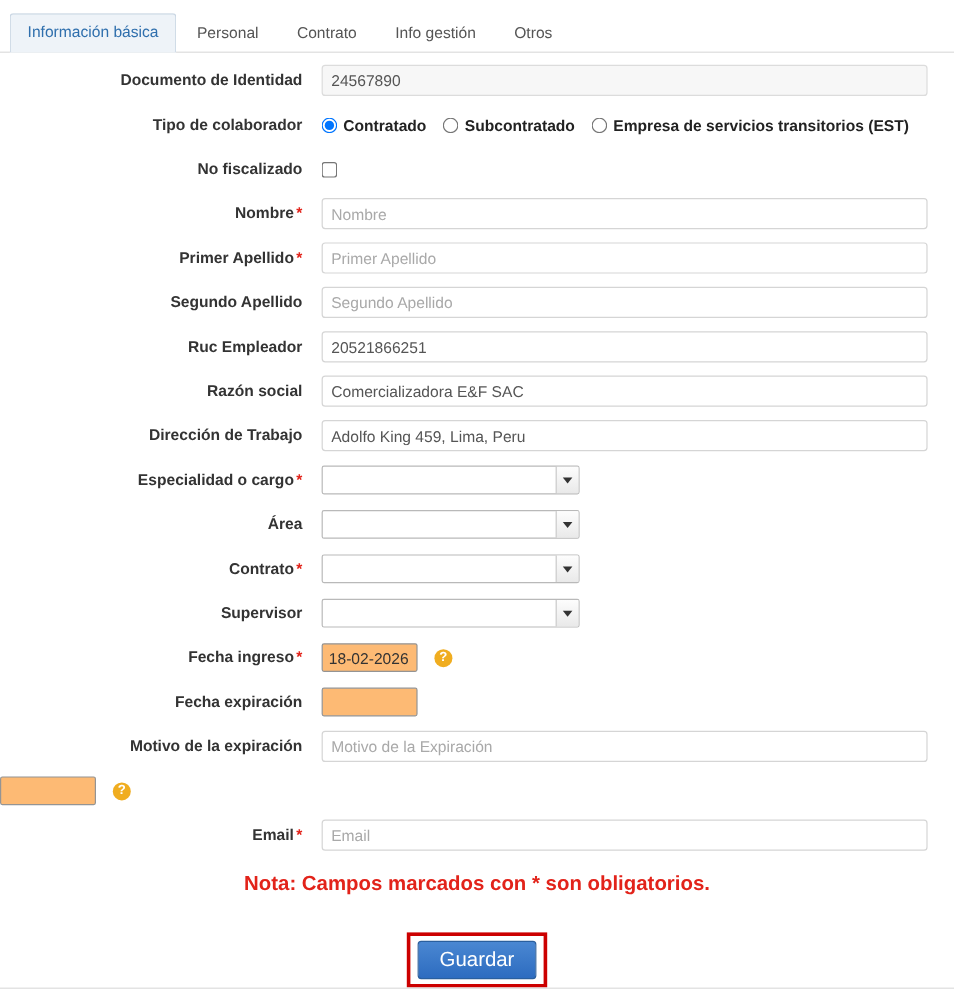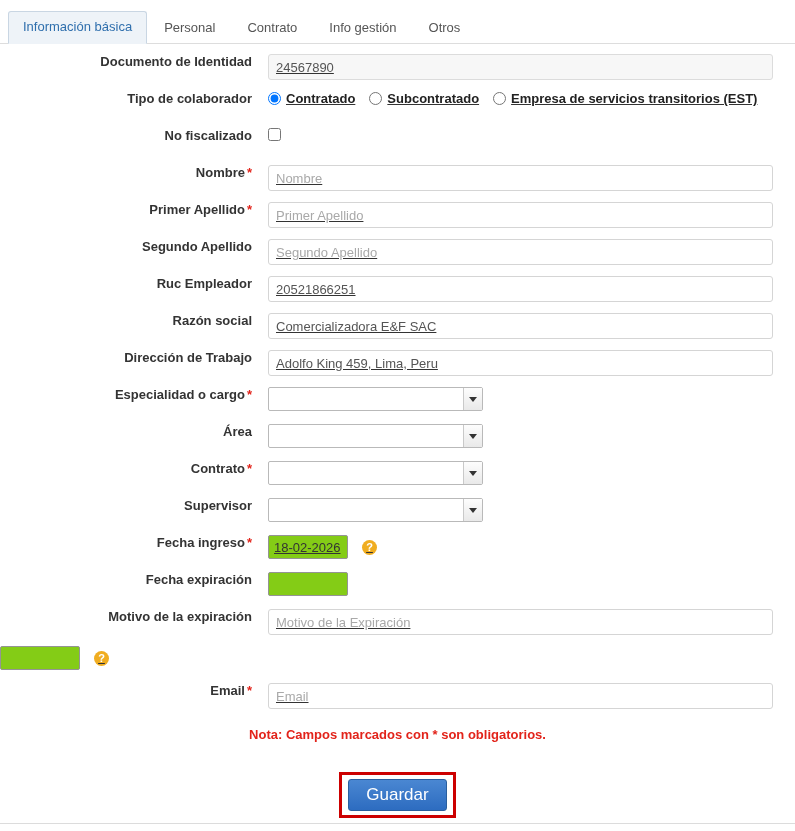--- a/index.html
+++ b/index.html
@@ -42,35 +42,35 @@
     background: #eef3f8;
     border: 1px solid #c9d6e3;
     border-bottom: 1px solid #eef3f8;
     border-radius: 3px 3px 0 0;
   }
 
   
   .form { padding-top: 10px; }
   .row {
     display: flex;
-    align-items: flex-start;
+    align-items: center;
     min-height: 26px;
     margin-bottom: 11px;
   }
   .label {
     width: 268px;
     text-align: right;
     padding-right: 16px;
     font-weight: bold;
     font-size: 13px;
     color: #333;
     line-height: 16px;
   }
   .label .req { color: #e2231a; font-weight: bold; margin-left: 2px; }
-  .field { flex: 1; padding-right: 10px; display: flex; align-items: center; text-decoration: underline; }
+  .field { flex: 1; padding-right: 10px; display: flex; align-items: center; }
 
   input.txt {
     width: 505px;
     height: 26px;
     padding: 3px 7px;
     border: 1px solid #d5d5d5;
     border-radius: 3px;
     font-size: 13px;
     font-family: "Liberation Sans", sans-serif;
     color: #555;
@@ -114,21 +114,21 @@
 
   input.date {
     width: 80px;
     height: 24px;
     border: 1px solid #949494;
     border-radius: 2px;
     padding: 2px 5px;
     font-size: 13px;
     font-family: "Liberation Sans", sans-serif;
     color: #333;
-    background: #84cc16;
+    background: #fdba74;
     outline: none;
   }
   input.date.empty { width: 80px; }
 
   .radios { display: flex; align-items: center; gap: 0; font-size: 13px; }
   .radio-opt { display: flex; align-items: center; margin-right: 14px; font-weight: bold; color:#222; }
   .radio-opt input[type=radio] { margin: 0 5px 0 0; }
 
   input[type=checkbox].chk { margin: 0; }
 
@@ -145,21 +145,21 @@
     margin-left: 14px;
     font-family: "Liberation Sans", sans-serif;
     cursor: pointer;
     line-height: 1;
   }
 
   .note {
     text-align: center;
     color: #e2231a;
     font-weight: bold;
-    font-size: 13px;
+    font-size: 17px;
     margin-top: 18px;
   }
 
   .save-wrap {
     display: flex;
     justify-content: center;
     margin-top: 30px;
   }
   .save-outline {
     border: 3px solid #cc0000;

